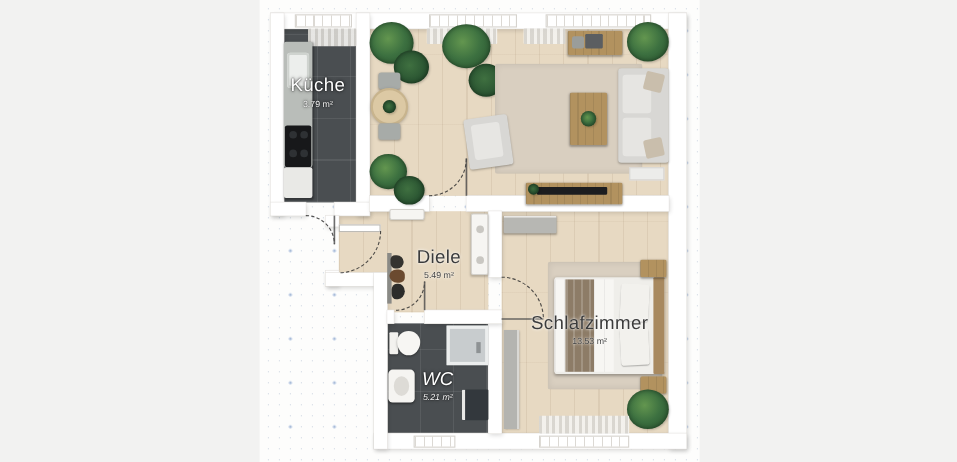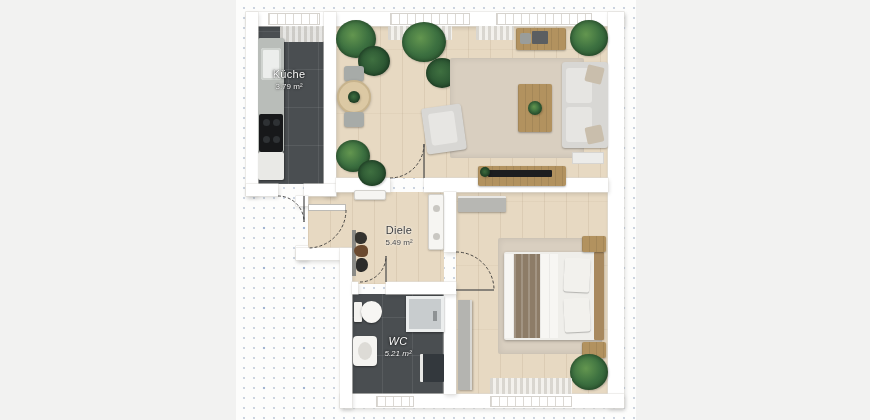--- a/index.html
+++ b/index.html
@@ -63,21 +63,21 @@
   .rug{background:var(--rug,#d9cfc0);border:1px solid rgba(0,0,0,.05);border-radius:2px;box-shadow:inset 0 0 6px rgba(0,0,0,.08);}
   .gray-furn{background:var(--sofa,#d8d7d4);border-radius:3px;box-shadow:0 1px 2px rgba(0,0,0,.28);}
   .wood-furn{
     background-color:var(--furniture_wood,#b2925f);
     background-image:repeating-linear-gradient(90deg, rgba(0,0,0,.08) 0 1px, transparent 1px 7px);
     border-radius:2px;box-shadow:0 1px 2px rgba(0,0,0,.3);
   }
   .white-furn{background:#f6f5f2;border:1px solid #d3d1cc;box-sizing:border-box;border-radius:2px;box-shadow:0 1px 2px rgba(0,0,0,.2);}
 
   .room-label{transform:translateX(-50%);text-align:center;pointer-events:none;white-space:nowrap;}
-  .room-label .name{font-size:11px;letter-spacing:.3px;}
+  .room-label .name{font-size:17px;letter-spacing:.3px;}
   .room-label .area{font-size:8px;margin-top:2px;opacity:.95;}
   .label-dark{color:#3b3b3b;text-shadow:0 0 3px rgba(255,255,255,.95),0 0 1px rgba(255,255,255,.9);}
   .label-light{color:#ffffff;text-shadow:0 0 3px rgba(0,0,0,.85),0 0 1px rgba(0,0,0,.8);}
 
   svg.overlay{left:0;top:0;pointer-events:none;}
   .arc{fill:none;stroke:#2f2f2f;stroke-width:1;stroke-dasharray:3 2;opacity:.85;}
   .leaf{stroke:#4a4a4a;stroke-width:1.5;opacity:.8;}
 </style>
 </head>
 <body>
@@ -225,18 +225,22 @@
   </svg>
 
   <div class="abs room-label label-light" style="left:289px;top:68px;">
     <div class="name">Küche</div>
     <div class="area">3.79 m²</div>
   </div>
   <div class="abs room-label label-dark" style="left:399px;top:224px;">
     <div class="name">Diele</div>
     <div class="area">5.49 m²</div>
   </div>
+  <div class="abs room-label label-dark" style="left:536px;top:284px;">
+    <div class="name">Schlafzimmer</div>
+    <div class="area">13.53 m²</div>
+  </div>
   <div class="abs room-label label-light" style="left:398px;top:335px;font-style:italic;">
     <div class="name">WC</div>
     <div class="area">5.21 m²</div>
   </div>
 
 </div>
 
 </body></html>

